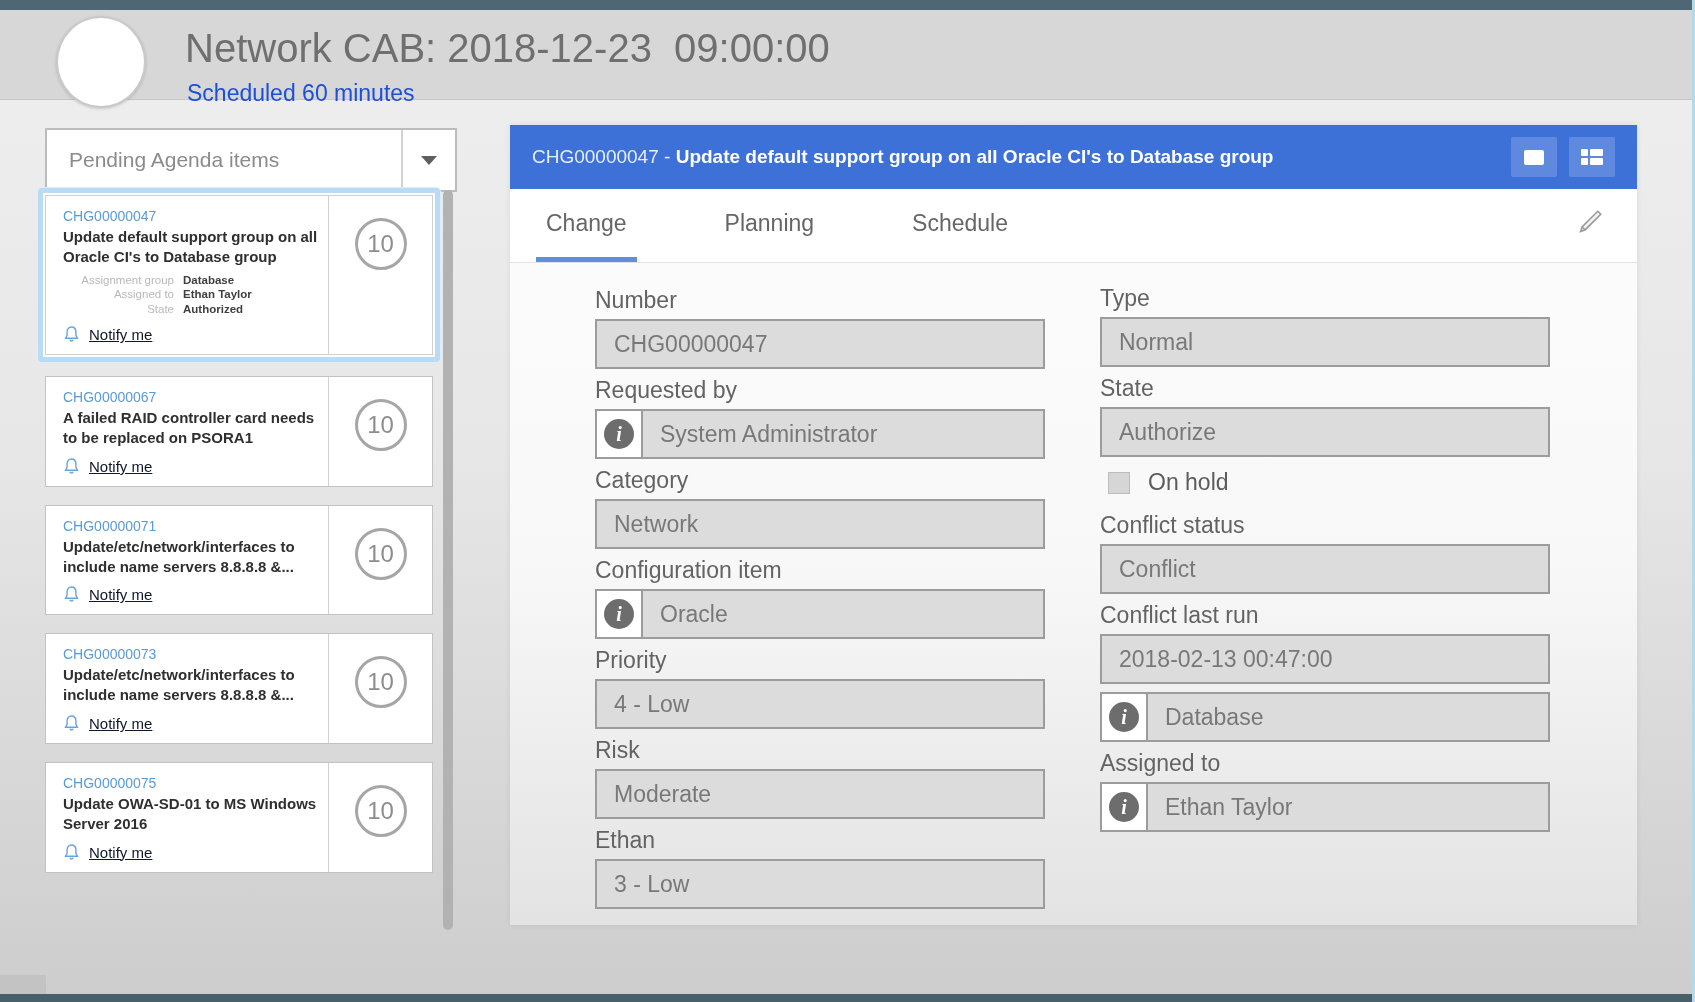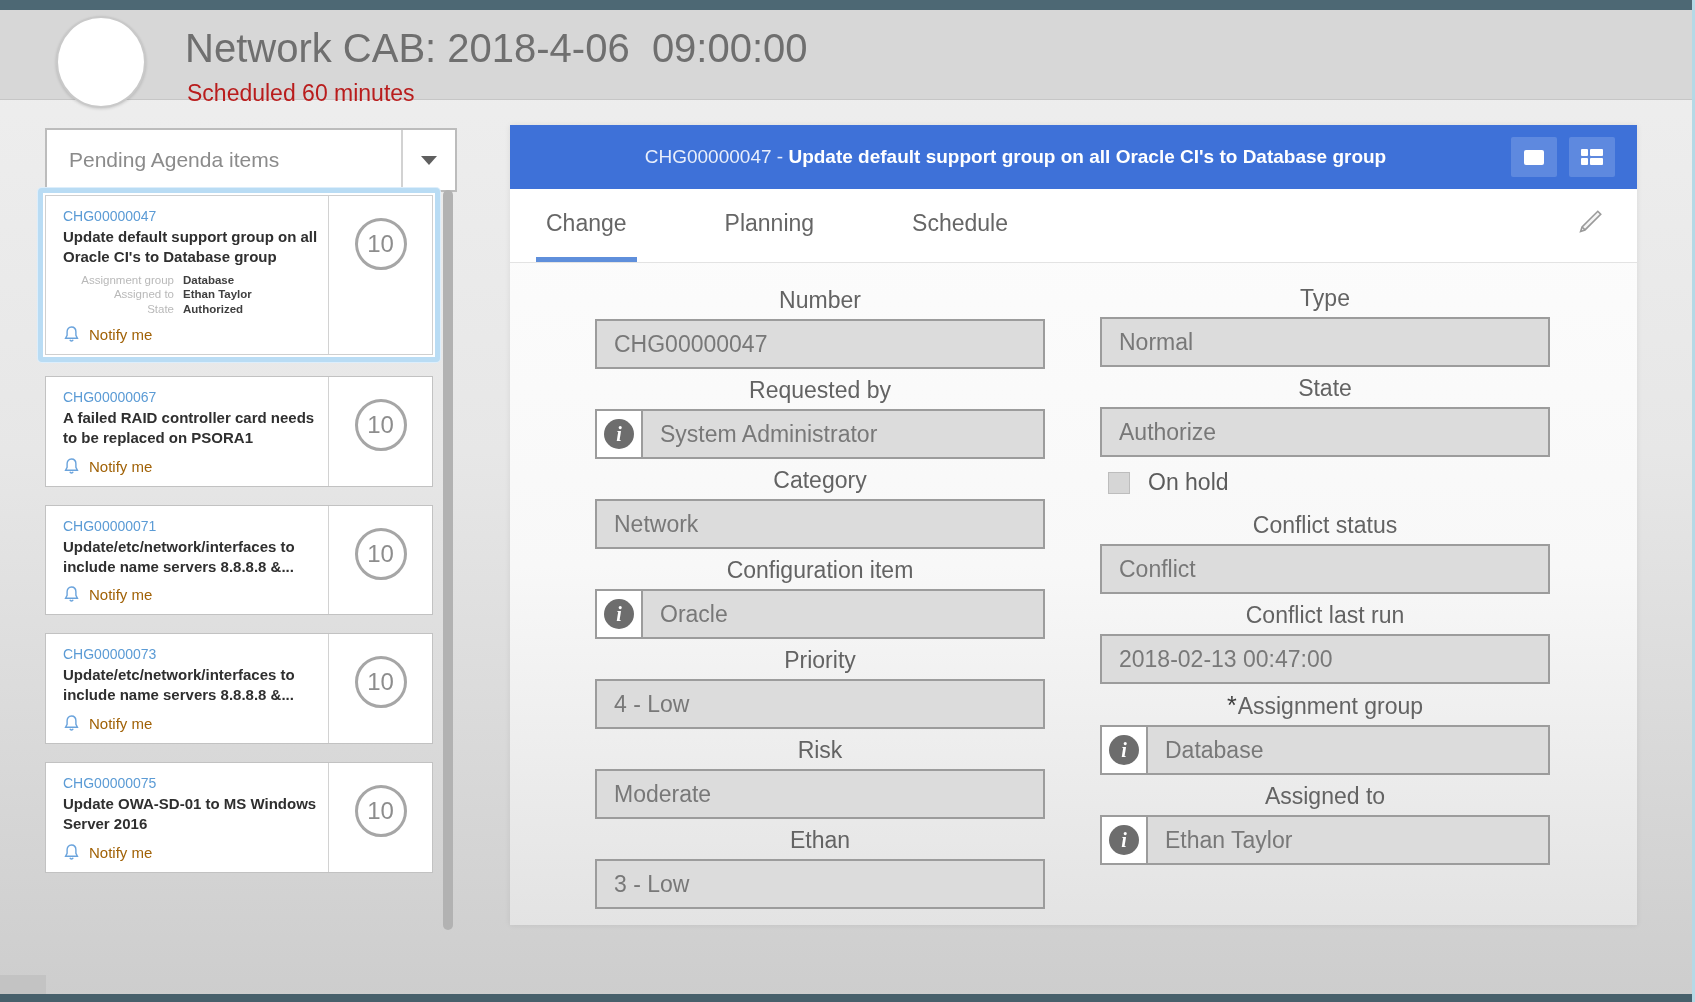--- a/index.html
+++ b/index.html
@@ -15,21 +15,21 @@
   .bottom-strip { position:absolute; left:0; bottom:0; width:100%; height:8px; background:#47606b; }
   .right-edge   { position:absolute; right:0; top:0; width:3px; height:100%; background:#b5d9e6; }
   .bl-box       { position:absolute; left:0; top:975px; width:46px; height:20px; background:#c3c3c3; }
 
   
   .app-header { position:absolute; left:0; top:10px; width:100%; height:90px;
                 background:#d7d7d7; border-bottom:1px solid #c6c6c6; }
   .avatar { position:absolute; left:56px; top:6px; width:90px; height:92px; border-radius:50%;
             background:#fff; border:2px solid #c9c9c9; box-shadow:0 1px 3px rgba(0,0,0,.15); }
   .h-title { position:absolute; left:185px; top:16px; font-size:40px; color:#6f6f6f; white-space:pre; }
-  .h-sub   { position:absolute; left:187px; top:70px; font-size:23px; color:#b91c1c; }
+  .h-sub   { position:absolute; left:187px; top:70px; font-size:23px; color:#1d4ed8; }
 
   
   .agenda-filter { position:absolute; left:45px; top:128px; width:412px; height:64px;
                    background:#fff; border:2px solid #bcbcbc; display:flex; align-items:center; cursor:pointer; }
   .agenda-filter .lbl { flex:1; padding-left:22px; font-size:21px; color:#8b8b8b; }
   .chev-box { width:54px; height:100%; border-left:2px solid #d2d2d2; display:flex; align-items:center; justify-content:center; }
   .chev { width:0; height:0; border-left:8px solid transparent; border-right:8px solid transparent; border-top:9px solid #5f5f5f; }
 
   .cards { position:absolute; left:45px; top:188px; width:388px; }
   .card { background:#fff; border:1px solid #c2c2c2; display:flex; margin-bottom:18px; }
@@ -38,30 +38,30 @@
   .card-sel .card { margin-bottom:0; border-color:#cfcfcf; }
   .card-body { flex:1; padding:12px 8px 10px 17px; min-width:0; }
   .chg-link { font-size:14px; color:#5b9bd5; margin-bottom:3px; cursor:pointer; }
   .card-title { font-size:15px; font-weight:bold; color:#2f2f2f; line-height:1.32; }
   .card-meta { margin:7px 0 2px 0; }
   .meta-row { display:flex; font-size:11.5px; line-height:1.18; margin-bottom:1px; }
   .meta-label { width:120px; text-align:right; color:#b9b9b9; padding-right:9px; flex:none; }
   .meta-value { color:#3f3f3f; font-weight:bold; }
   .notify { display:flex; align-items:center; margin-top:9px; cursor:pointer; }
   .notify svg { margin-right:9px; }
-  .notify span { font-size:15px; color:#a16207; }
+  .notify span { font-size:15px; color:#0f172a;text-decoration:underline; }
   .card-dur { width:104px; flex:none; border-left:1px solid #d2d2d2; display:flex; justify-content:center; padding-top:22px; }
   .dur-circle { width:52px; height:52px; border-radius:50%; border:3px solid #a6a6a6;
                 color:#8d8d8d; font-size:24px; display:flex; align-items:center; justify-content:center; }
   .vscroll { position:absolute; left:443px; top:190px; width:10px; height:740px; background:#b2b2b2; border-radius:6px; }
 
   
   .detail { position:absolute; left:510px; top:125px; width:1127px; height:800px;
             background:linear-gradient(180deg,#fdfdfd 0%,#f8f8f8 55%,#e3e3e3 100%);
-            box-shadow:0 0 6px rgba(0,0,0,.08);text-align:center; }
+            box-shadow:0 0 6px rgba(0,0,0,.08); }
   .d-header { height:64px; background:#3e71d8; display:flex; align-items:center; padding:0 22px; }
   .d-head-text { flex:1; font-size:19px; color:#fff; min-width:0; white-space:nowrap; overflow:hidden; }
   .d-num { font-weight:normal; color:#e8eefb; }
   .d-title { font-weight:bold; }
   .view-btn { width:46px; height:40px; border:none; border-radius:2px; background:#5e89df;
               display:flex; align-items:center; justify-content:center; margin-left:12px; cursor:pointer; }
   .ic-card { width:20px; height:15px; background:#fff; border-radius:2px; display:block; }
   .ic-grid { display:grid; grid-template-columns:7px 13px; grid-auto-rows:7px; gap:2px; }
   .ic-grid i { background:#fff; display:block; border-radius:1px; }
 
@@ -92,21 +92,21 @@
   .cb { width:22px; height:22px; background:#d6d6d6; border:1px solid #bdbdbd; margin-right:18px; cursor:pointer; }
   .cb-label { font-size:23px; color:#5c5c5c; }
 </style>
 </head>
 <body>
 
 <div class="top-strip"></div>
 
 <header class="app-header">
   <div class="avatar"></div>
-  <div class="h-title">Network CAB: 2018-4-06  09:00:00</div>
+  <div class="h-title">Network CAB: 2018-12-23  09:00:00</div>
   <div class="h-sub">Scheduled 60 minutes</div>
 </header>
 
 <aside>
   <div class="agenda-filter">
     <span class="lbl">Pending Agenda items</span>
     <span class="chev-box">
         <span class="chev"></span>
       </span>
   </div>
@@ -315,21 +315,20 @@
             <div class="fvalue">Conflict</div>
           </div>
         </div>
         <div class="fgroup sp">
           <div class="flabel"><span>Conflict last run</span></div>
           <div class="frow">
             <div class="fvalue">2018-02-13 00:47:00</div>
           </div>
         </div>
         <div class="fgroup sp">
-          <div class="flabel"><span class="req">*</span><span>Assignment group</span></div>
           <div class="frow">
             <div class="info-box">
               <div class="info-dot">i</div>
             </div>
             <div class="fvalue">Database</div>
           </div>
         </div>
         <div class="fgroup">
           <div class="flabel"><span>Assigned to</span></div>
           <div class="frow">

